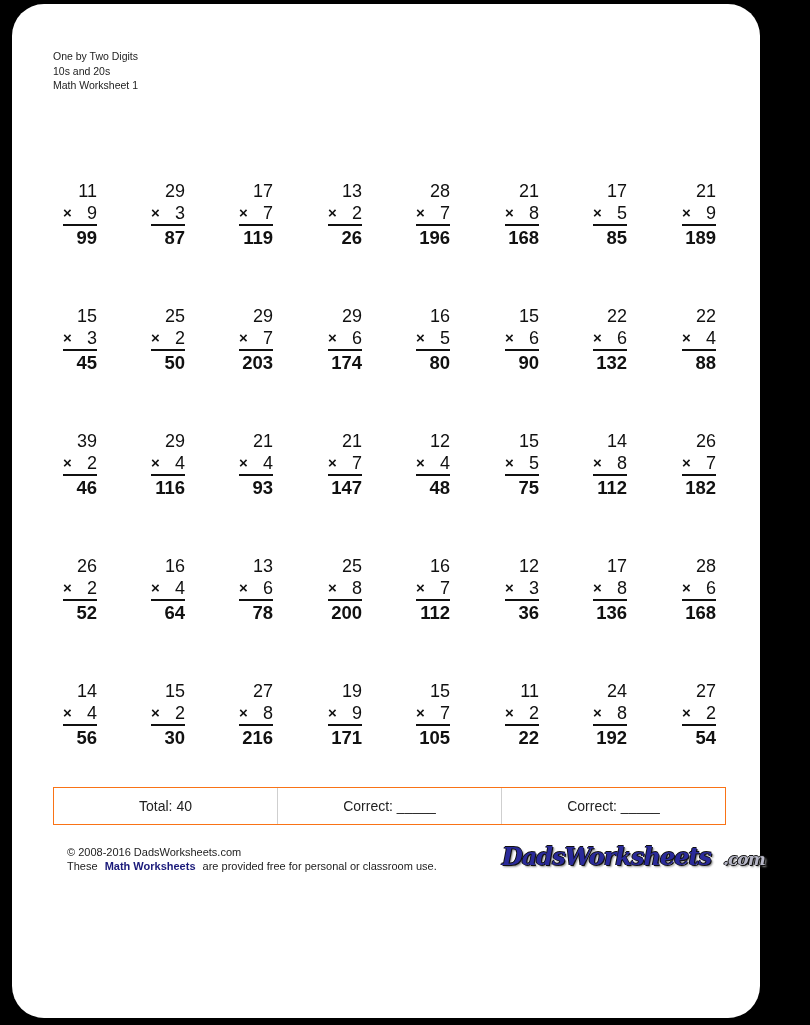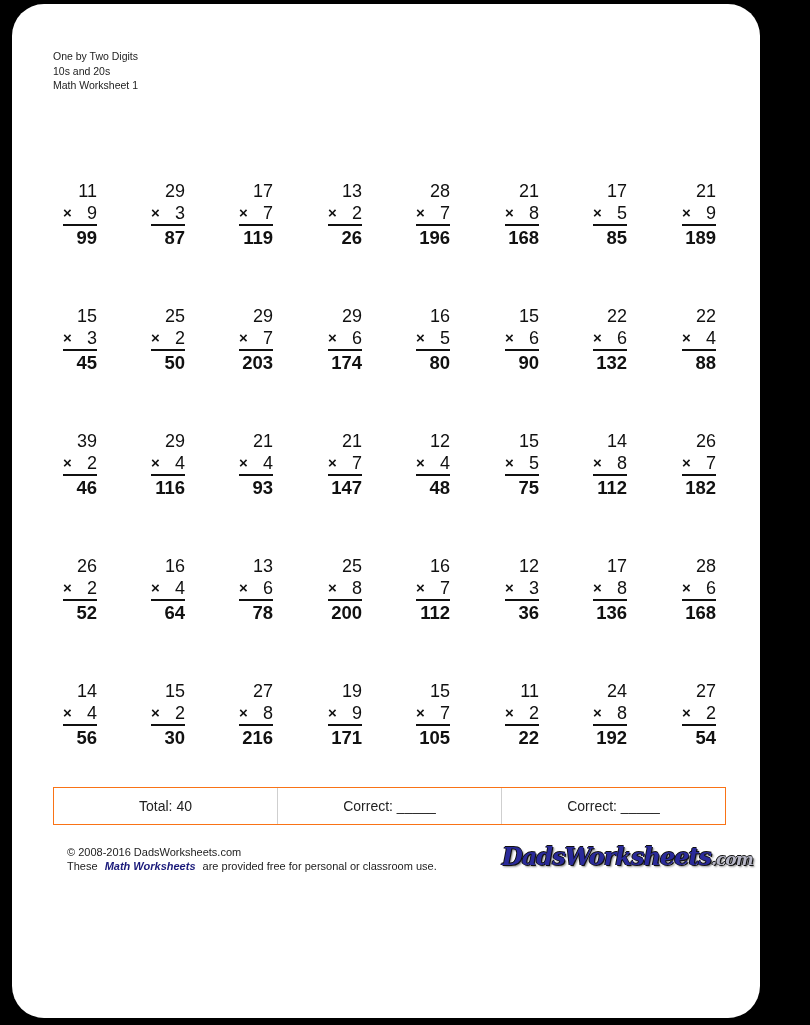--- a/index.html
+++ b/index.html
@@ -19,27 +19,27 @@
   .p-top { height: 22px; line-height: 22px; margin-top: 16px; }
   .p-mid { height: 22px; line-height: 22px; display: flex; justify-content: space-between; border-bottom: 2.5px solid #111; }
   .p-op { font-size: 15px; font-weight: bold; }
   .p-ans { height: 24px; line-height: 24px; font-weight: bold; font-size: 18.5px; }
 
   .stats { position: absolute; left: 41px; top: 783px; width: 671px; height: 36px; border: 1px solid #f97316; display: flex; justify-content: center; }
   .stat-cell { flex: 1; display: flex; align-items: center; justify-content: center; font-size: 14px; color: #222; border-right: 1px solid #cfcfcf; }
   .stat-cell:last-child { border-right: none; }
 
   .footer { position: absolute; left: 55px; top: 841px; font-size: 11px; line-height: 14px; color: #222; }
-  .footer-link { color: #1a1a7a; font-weight: bold; margin: 4px 4px; font-style: italic; }
+  .footer-link { color: #1a1a7a; font-weight: bold; margin: 4px 4px; }
   .logo { position: absolute; left: 490px; top: 838px; width: 230px; height: 34px; }
   .logo-text {
     font-family: "DejaVu Serif", serif; font-style: italic; font-weight: bold; font-size: 24px;
     color: #2a2a9a; letter-spacing: -1px; text-shadow: 1px 1px 0 #111, -1px 0 0 #111, 0 -1px 0 #111, 2px 2px 2px #888;
   }
-  .logo-text .small { font-size: 17px; color: #b8b8c8; }
+  .logo-text .small { font-size: 17px; color: #b8b8c8; margin-left: 12px; }
 </style>
 </head>
 <body>
 
 <div class="page">
   <div class="header-info">
     <div>One by Two Digits</div>
     <div>10s and 20s</div>
     <div>Math Worksheet 1</div>
   </div>

